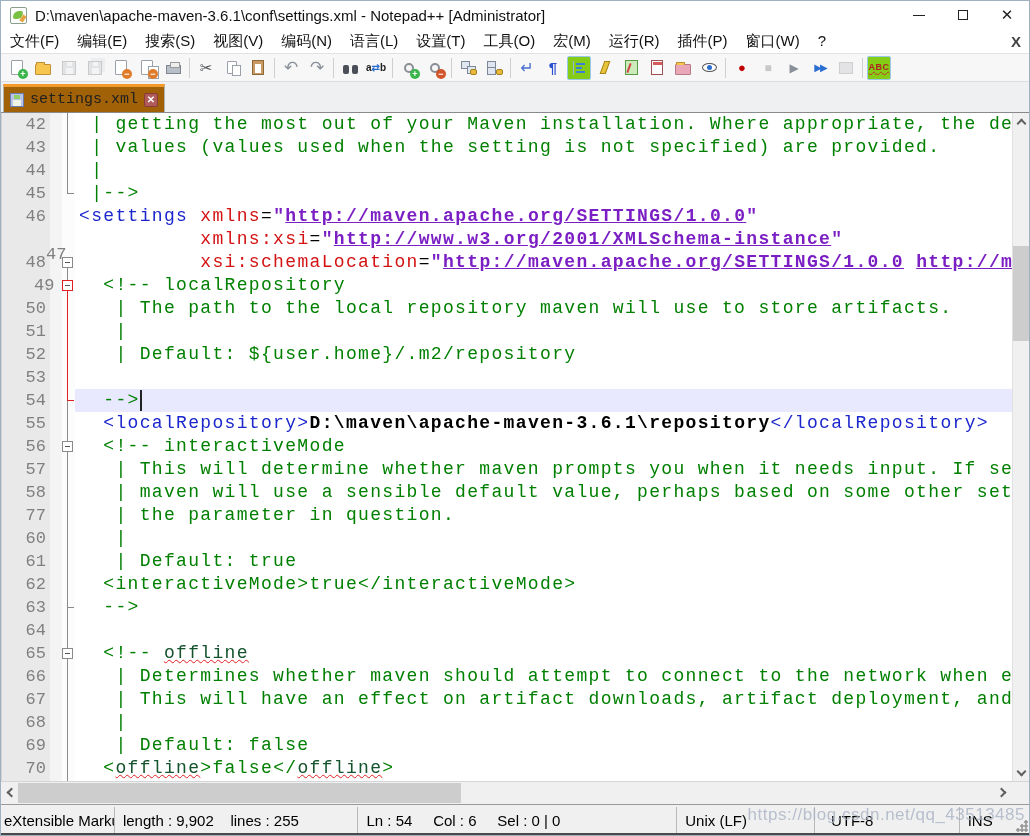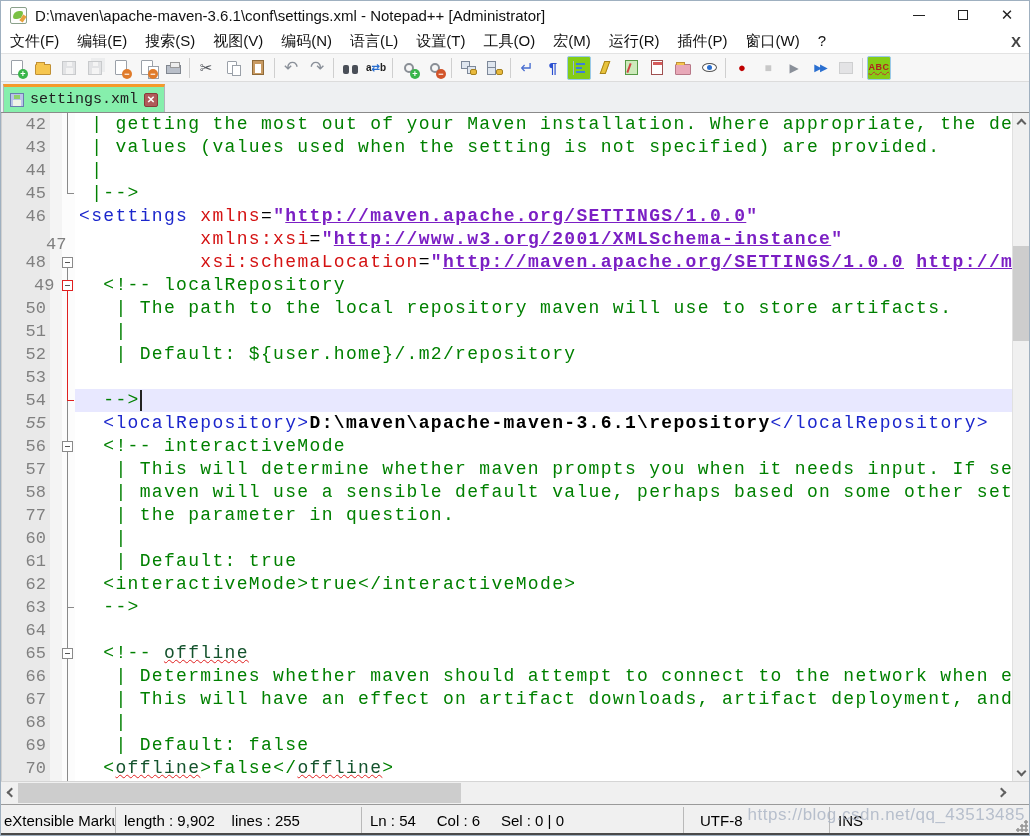--- a/index.html
+++ b/index.html
@@ -75,21 +75,21 @@
   .clip{display:block;width:12px;height:15px;background:#c89a62;border:1px solid #8f6a38;position:relative;}
   .clip:after{content:"";position:absolute;left:2px;top:3px;width:6px;height:9px;background:#fff;}
   .bino{display:block;width:15px;height:9px;position:relative;margin-top:3px;}
   .bino i{position:absolute;top:0;width:6px;height:9px;background:#4a4f58;border-radius:2px;}
   .bino i.b{right:0;}
   .repl{font:bold 10px/1 "Liberation Sans",sans-serif;color:#222;}
   .repl b{color:#2a6fd0;}
   
   .tabbar{height:31px;background:#eef0f2;display:flex;align-items:flex-end;
           border-bottom:1px solid #8a8a8a;padding-left:2px;}
-  .tab{height:28px;display:flex;align-items:center;background:#86efac;border:1px solid #b0b4ba;
+  .tab{height:28px;display:flex;align-items:center;background:#a16207;border:1px solid #b0b4ba;
        border-bottom:none;border-top:3px solid #f49a2a;padding:0 6px 0 6px;gap:6px;}
   .tabflp{width:14px;height:14px;background:#b9c4e8;border:1px solid #6a7db0;position:relative;}
   .tabflp:before{content:"";position:absolute;left:2px;bottom:0;width:8px;height:6px;background:#eef3e6;}
   .tabflp:after{content:"";position:absolute;left:3px;top:1px;width:6px;height:4px;background:#8fd06a;}
   .tablabel{font-family:"Liberation Mono",monospace;font-size:15px;color:#202020;}
   .tabclose{width:14px;height:14px;background:#b05a5a;border:1px solid #8a3a3a;color:#fff;
             font:bold 10px/12px "Liberation Sans",sans-serif;text-align:center;border-radius:2px;}
   
   .editor{position:relative;height:668px;background:#fff;overflow:hidden;border-left:1px solid #d0d0d0;}
   .margin-num{position:absolute;left:0;top:0;bottom:0;width:48px;background:#e9e9e9;}
@@ -351,29 +351,29 @@
         <div class="fbox" style="left: 60px; top: 535px; border-color: rgb(138, 138, 138);">
           <i></i>
         </div>
       </div>
     <div>
         <div class="lnum" style="top: 0px;">42</div>
         <div class="lnum" style="top: 23px;">43</div>
         <div class="lnum" style="top: 46px;">44</div>
         <div class="lnum" style="top: 69px;">45</div>
         <div class="lnum" style="top: 92px;">46</div>
-        <div class="lnum" style="top: 120px; padding-left: 44px;">47</div>
+        <div class="lnum" style="top: 130px; padding-left: 44px;">47</div>
         <div class="lnum" style="top: 138px;">48</div>
         <div class="lnum" style="top: 161px; padding-left: 32px;">49</div>
         <div class="lnum" style="top: 184px;">50</div>
         <div class="lnum" style="top: 207px;">51</div>
         <div class="lnum" style="top: 230px;">52</div>
         <div class="lnum" style="top: 253px;">53</div>
         <div class="lnum" style="top: 276px;">54</div>
-        <div class="lnum" style="top: 299px; font-style: italic;">55</div>
+        <div class="lnum" style="top: 299px;">55</div>
         <div class="lnum" style="top: 322px;">56</div>
         <div class="lnum" style="top: 345px;">57</div>
         <div class="lnum" style="top: 368px;">58</div>
         <div class="lnum" style="top: 391px;">77</div>
         <div class="lnum" style="top: 414px;">60</div>
         <div class="lnum" style="top: 437px;">61</div>
         <div class="lnum" style="top: 460px;">62</div>
         <div class="lnum" style="top: 483px;">63</div>
         <div class="lnum" style="top: 506px;">64</div>
         <div class="lnum" style="top: 529px;">65</div>
@@ -437,19 +437,20 @@
         </div>
     </div>
     <div class="corner"></div>
   </div>
 
   <div class="groove"></div>
   <div class="statusbar">
       <div class="scell" style="width: 115px;">eXtensible Markup Language file</div>
       <div class="scell" style="width: 246px;">length : 9,902    lines : 255</div>
       <div class="scell" style="width: 322px;">Ln : 54     Col : 6     Sel : 0 | 0</div>
+      <div class="scell" style="width: 139px;">Unix (LF)</div>
       <div class="scell" style="width: 138px; margin-left: 8px;">UTF-8</div>
       <div class="scell" style="width: 70px;">INS</div>
     </div>
 
   <div class="watermark">https://blog.csdn.net/qq_43513485</div>
   <div class="grip"></div>
 </div>
 
 </body></html>

